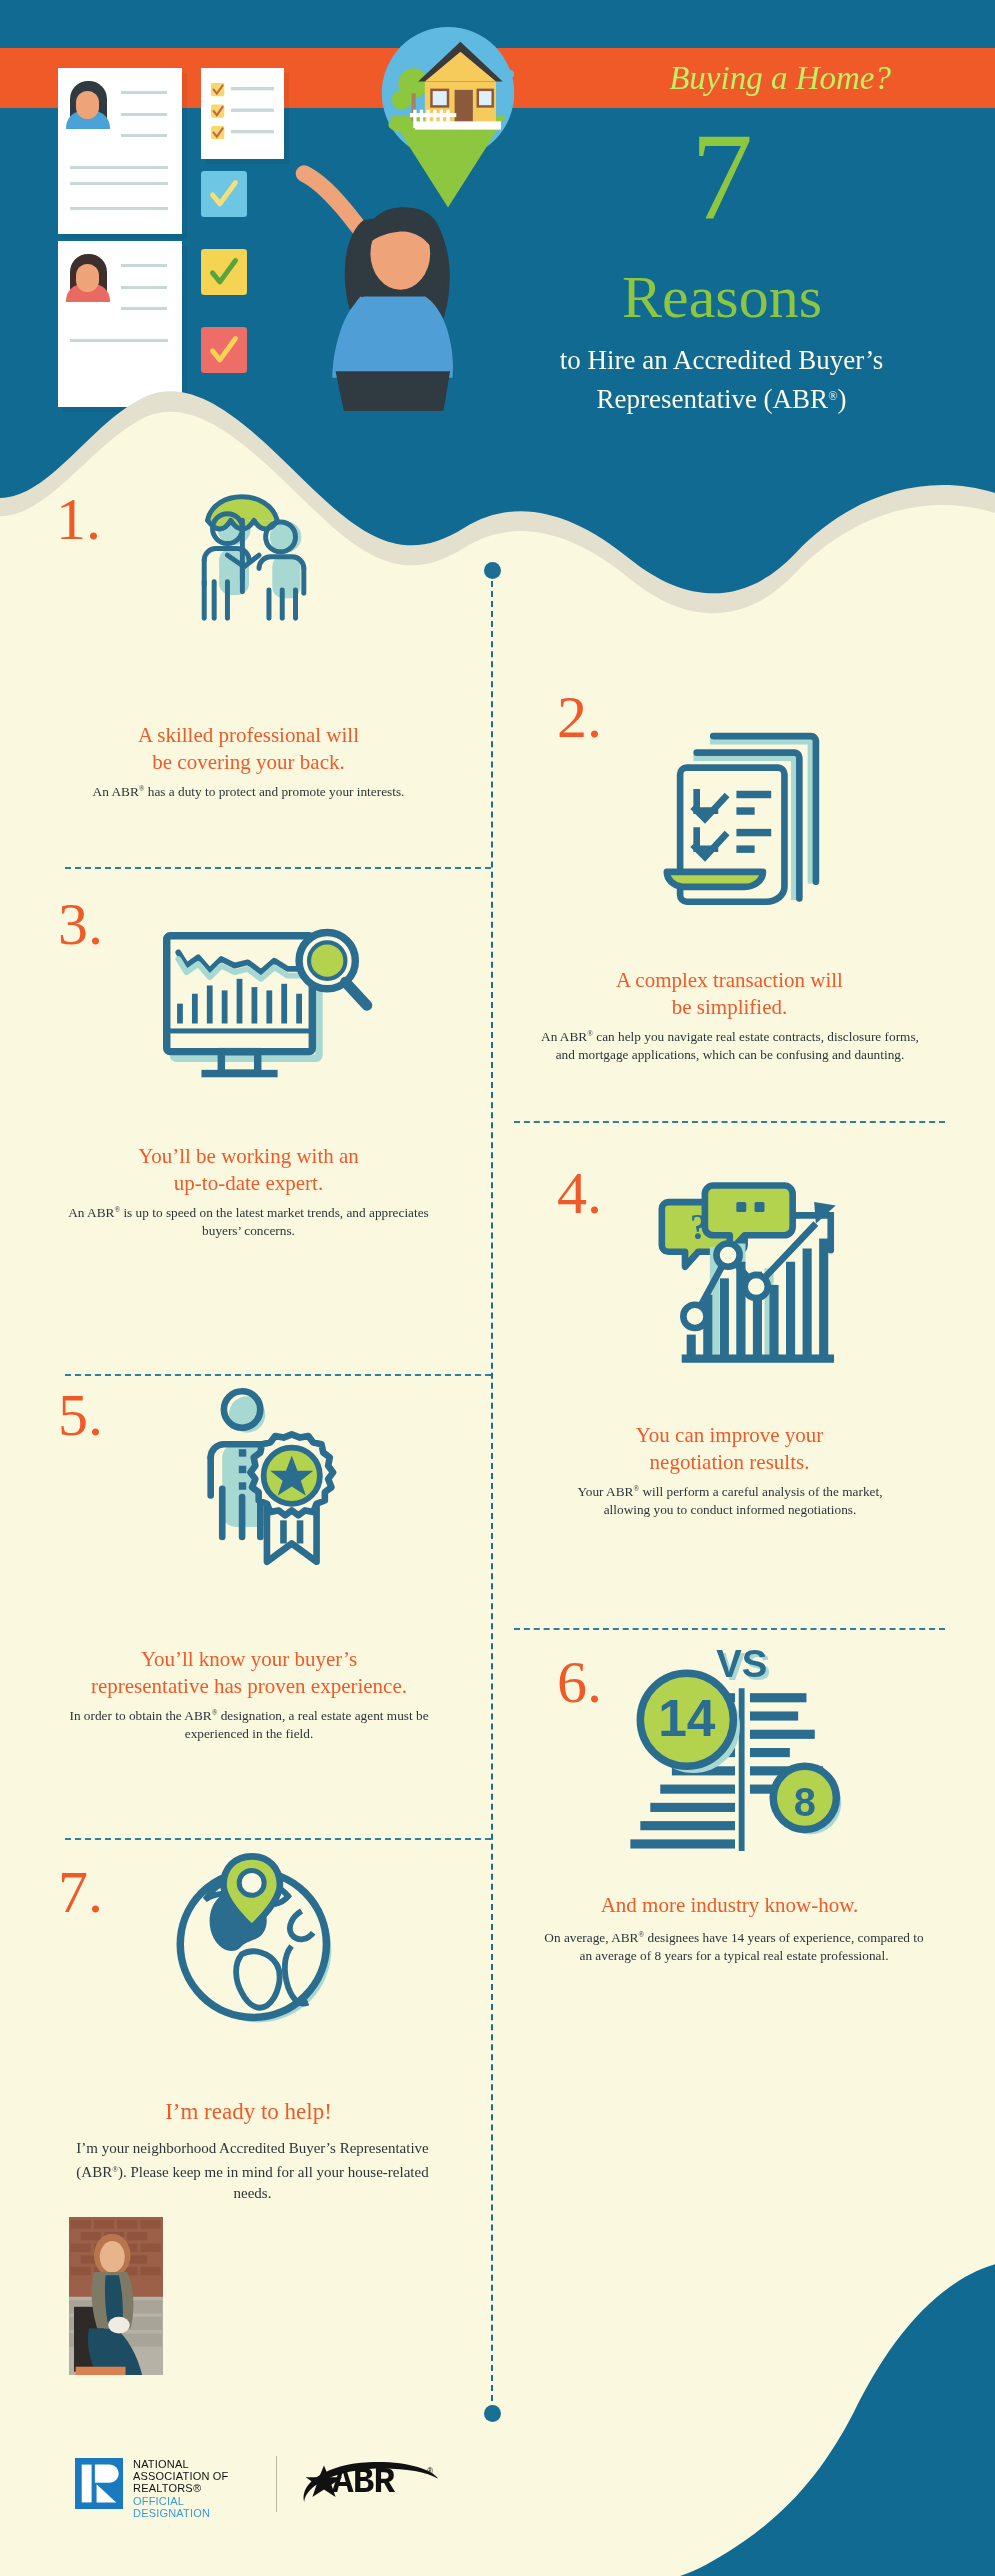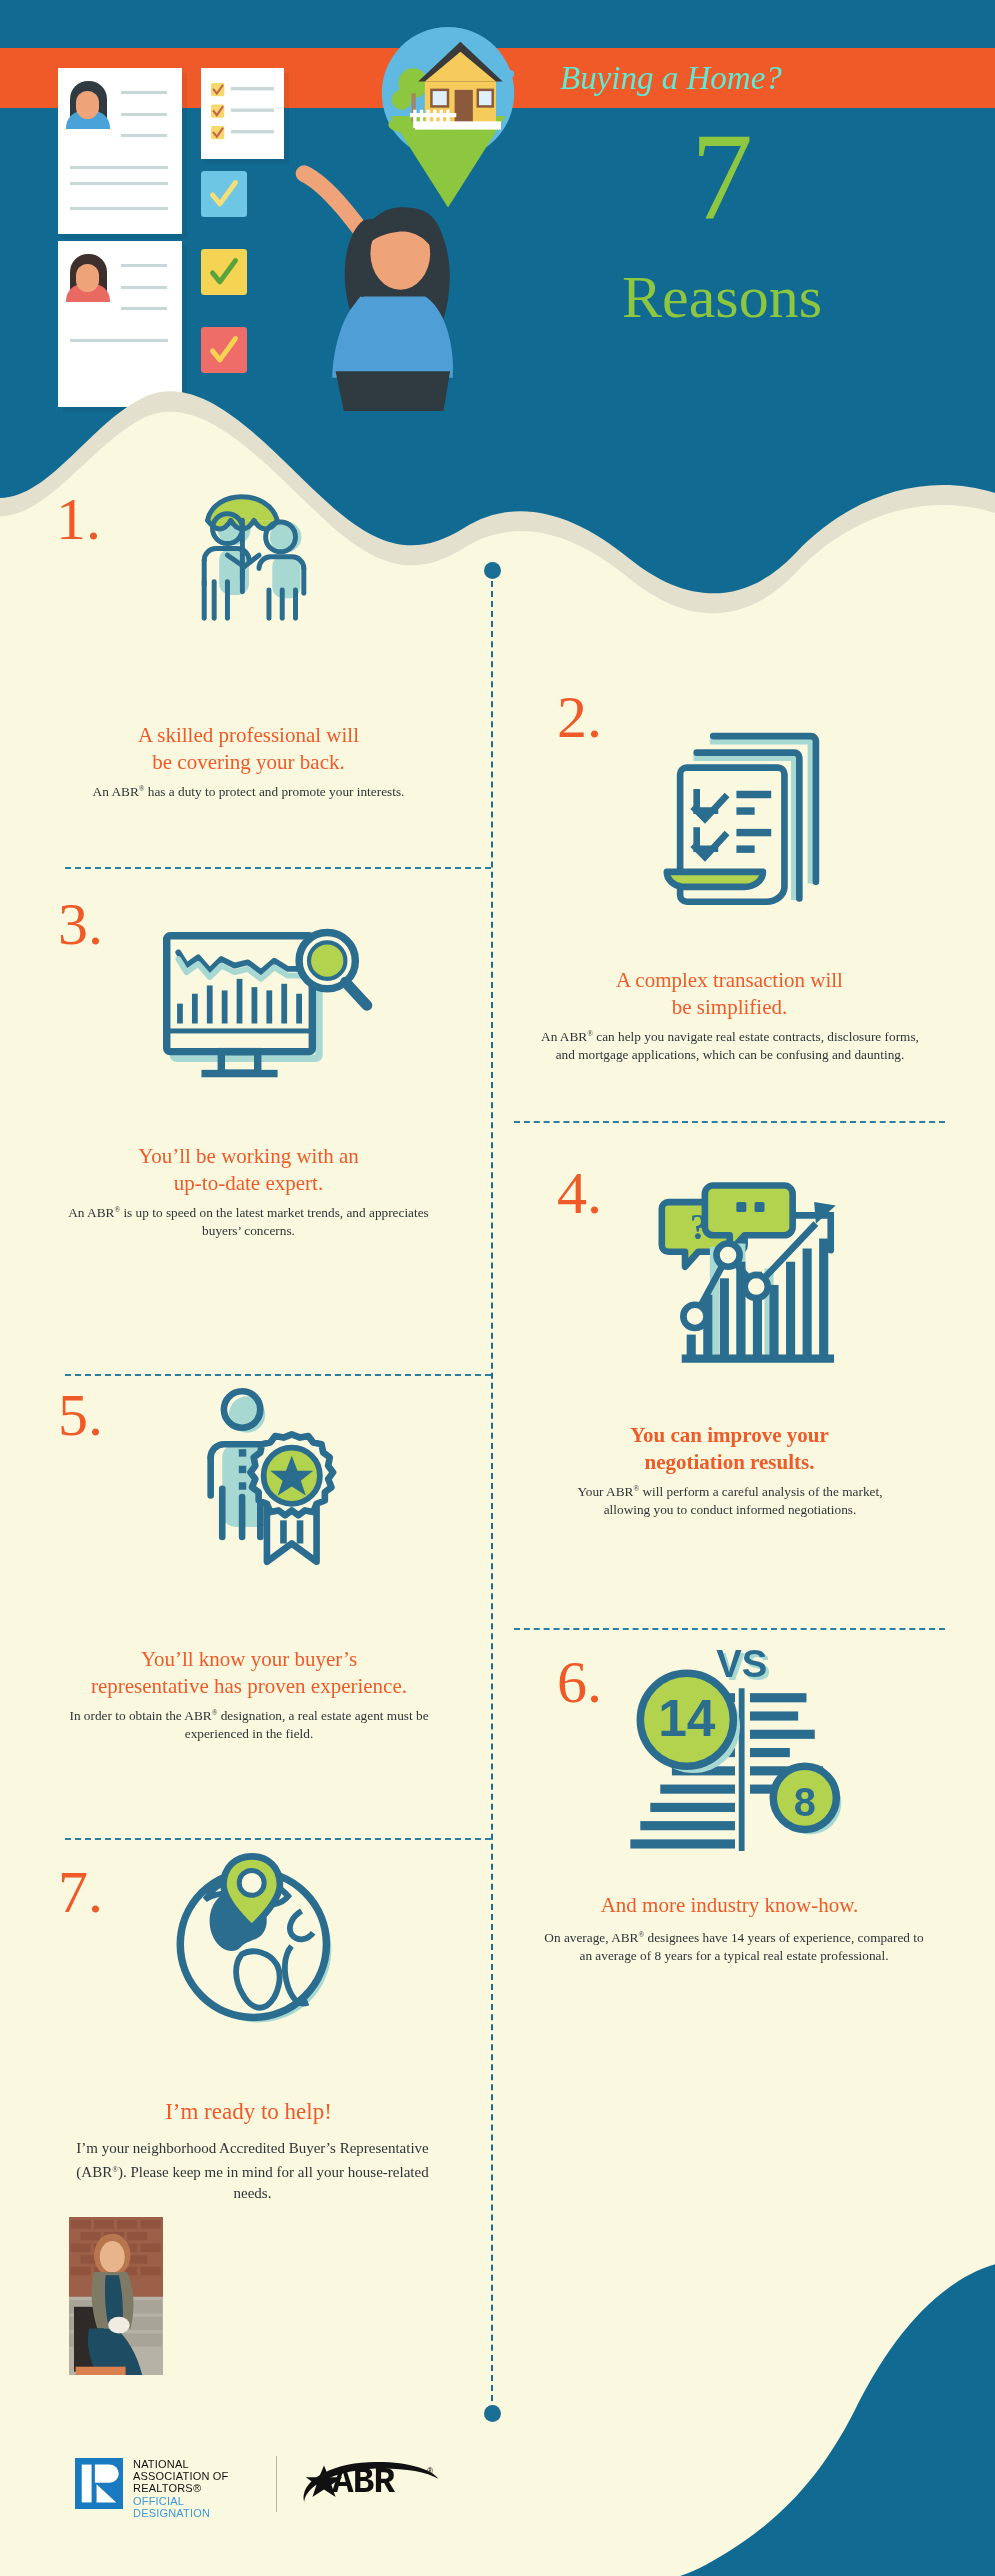--- a/index.html
+++ b/index.html
@@ -10,23 +10,23 @@
     position: relative; overflow: hidden;
   }
 
   
   #page { position: relative; width: 995px; height: 2576px; background: #116a91; overflow: hidden; }
 
   
   .hero { position: absolute; left: 0; top: 0; width: 995px; height: 464px; overflow: hidden; }
   .orange-band { position: absolute; left: 0; top: 48px; width: 995px; height: 60px; background: #ef5a28; }
   .hero-title {
-    position: absolute; left: 560px; top: 53px; width: 348px; height: 51px;
-    color: #5eead4; font-family: "Liberation Serif", serif; font-style: italic;
-    font-size: 33px; line-height: 51px; text-align: left; white-space: nowrap;
+    position: absolute; left: 543px; top: 53px; width: 348px; height: 51px;
+    color: #bef264; font-family: "Liberation Serif", serif; font-style: italic;
+    font-size: 33px; line-height: 51px; text-align: right; white-space: nowrap;
   }
   .dots-left { position: absolute; left: 496px; top: 70px; display: flex; gap: 5px; align-items: center; }
   .dots-left i { display: block; width: 7.5px; height: 7.5px; border-radius: 50%; background: #5fb9e0; }
   .dots-left i.small { width: 5px; height: 5px; }
 
   .big-seven {
     position: absolute; left: 531px; top: 116px; width: 382px;
     text-align: center; color: #8dc63f;
     font-family: "Liberation Serif", serif; font-size: 124px; line-height: 124px;
   }
@@ -213,20 +213,24 @@
           <rect x="82" y="112" width="4" height="22"></rect>
         <rect x="90" y="112" width="4" height="22"></rect>
           <rect x="98" y="112" width="4" height="22"></rect>
       </g>
       <rect x="54" y="116" width="56" height="5" fill="#ffffff"></rect>
     </svg>
 
     <div class="hero-title">Buying a Home?</div>
     <div class="big-seven">7</div>
     <div class="reasons-word">Reasons</div>
+    <div class="subtitle">
+      <span>to Hire an Accredited Buyer’s</span><br>
+      <span>Representative (ABR</span><sup>®</sup><span>)</span>
+    </div>
   </div>
 
   <svg class="cream-wrap" viewBox="0 0 1200 2676" preserveAspectRatio="none">
 
     <path d="M0 170
              C 60 170, 110 78, 175 48
              C 250 14, 330 118, 400 180
              C 455 228, 500 244, 560 206
              C 620 168, 690 186, 760 244
              C 830 300, 900 300, 960 236
@@ -413,21 +417,21 @@
         <rect x="62" y="224" width="184" height="10" fill="#2b6d8e"></rect>
 
         <polyline points="78,178 118,104 152,142 224,66" fill="none" stroke="#2b6d8e" stroke-width="8" stroke-linejoin="round"></polyline>
         <path d="M224 66 l-2 -26 l26 4 Z" fill="#2b6d8e"></path>
         <path d="M200 56 h42 v42" fill="none" stroke="#2b6d8e" stroke-width="8" stroke-linecap="round" transform="rotate(0)"></path>
         <circle cx="78" cy="178" r="14" fill="#fbf8e0" stroke="#2b6d8e" stroke-width="8"></circle>
         <circle cx="118" cy="104" r="14" fill="#fbf8e0" stroke="#2b6d8e" stroke-width="8"></circle>
         <circle cx="152" cy="142" r="14" fill="#fbf8e0" stroke="#2b6d8e" stroke-width="8"></circle>
       </svg>
     </div>
-    <div class="headline" style="left:547px; top:1422px; width:365px;font-weight:bold;">
+    <div class="headline" style="left:547px; top:1422px; width:365px;">
       <span>You can improve your</span><br>
       <span>negotiation results.</span>
     </div>
     <div class="bodytext" style="left:556px; top:1480px; width:348px;">
       <span>Your ABR</span><sup>®</sup><span> will perform a careful analysis of the market, allowing you to conduct informed negotiations.</span>
     </div>
   </div>
 
   <div class="block">
     <div class="num" style="left:58px; top:1385px;">5.</div>

